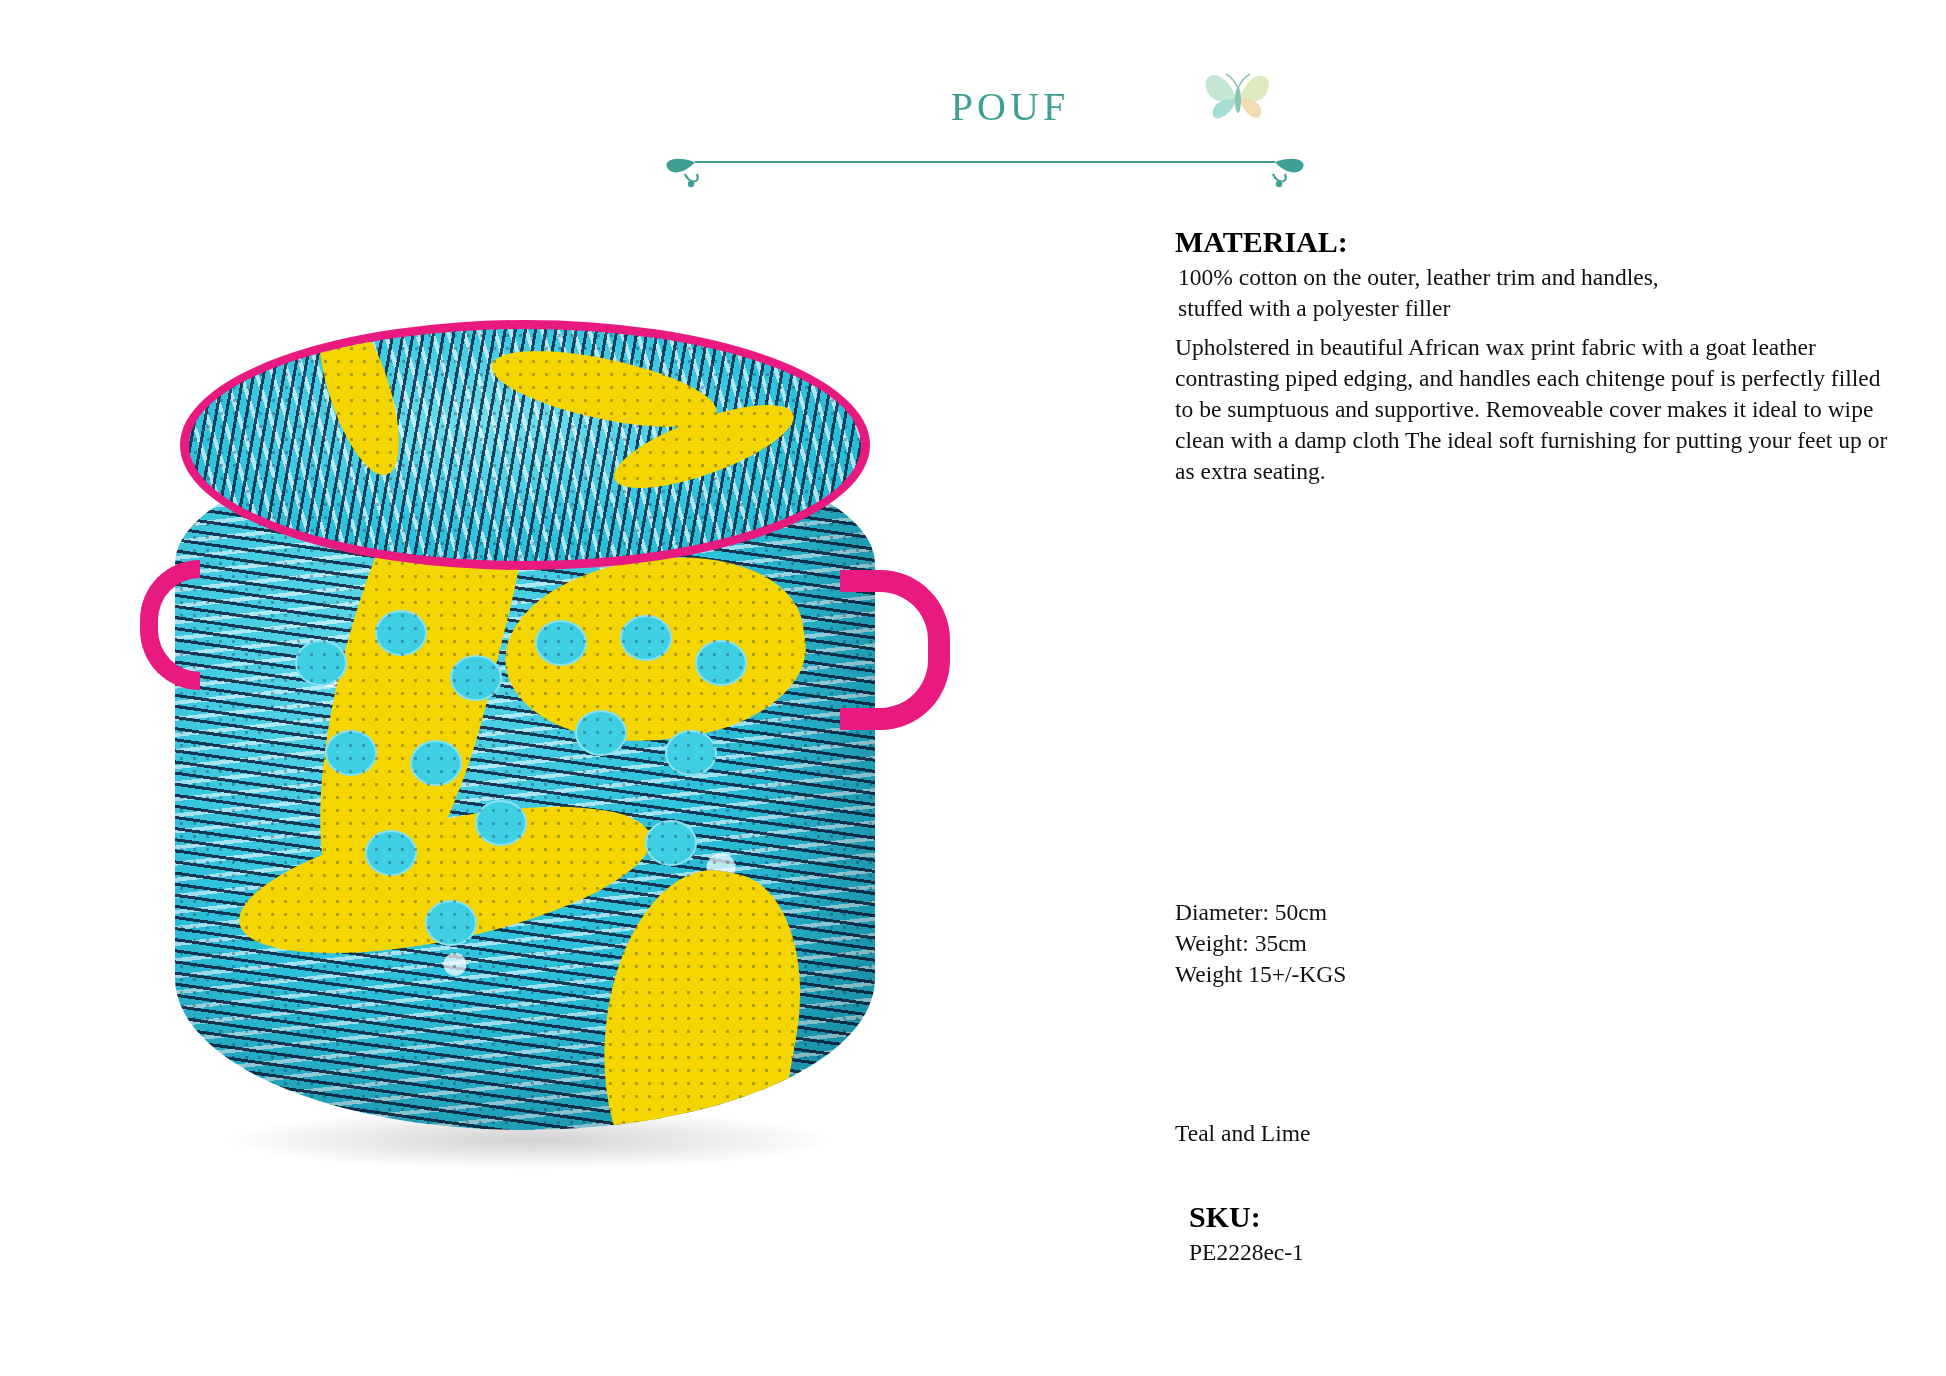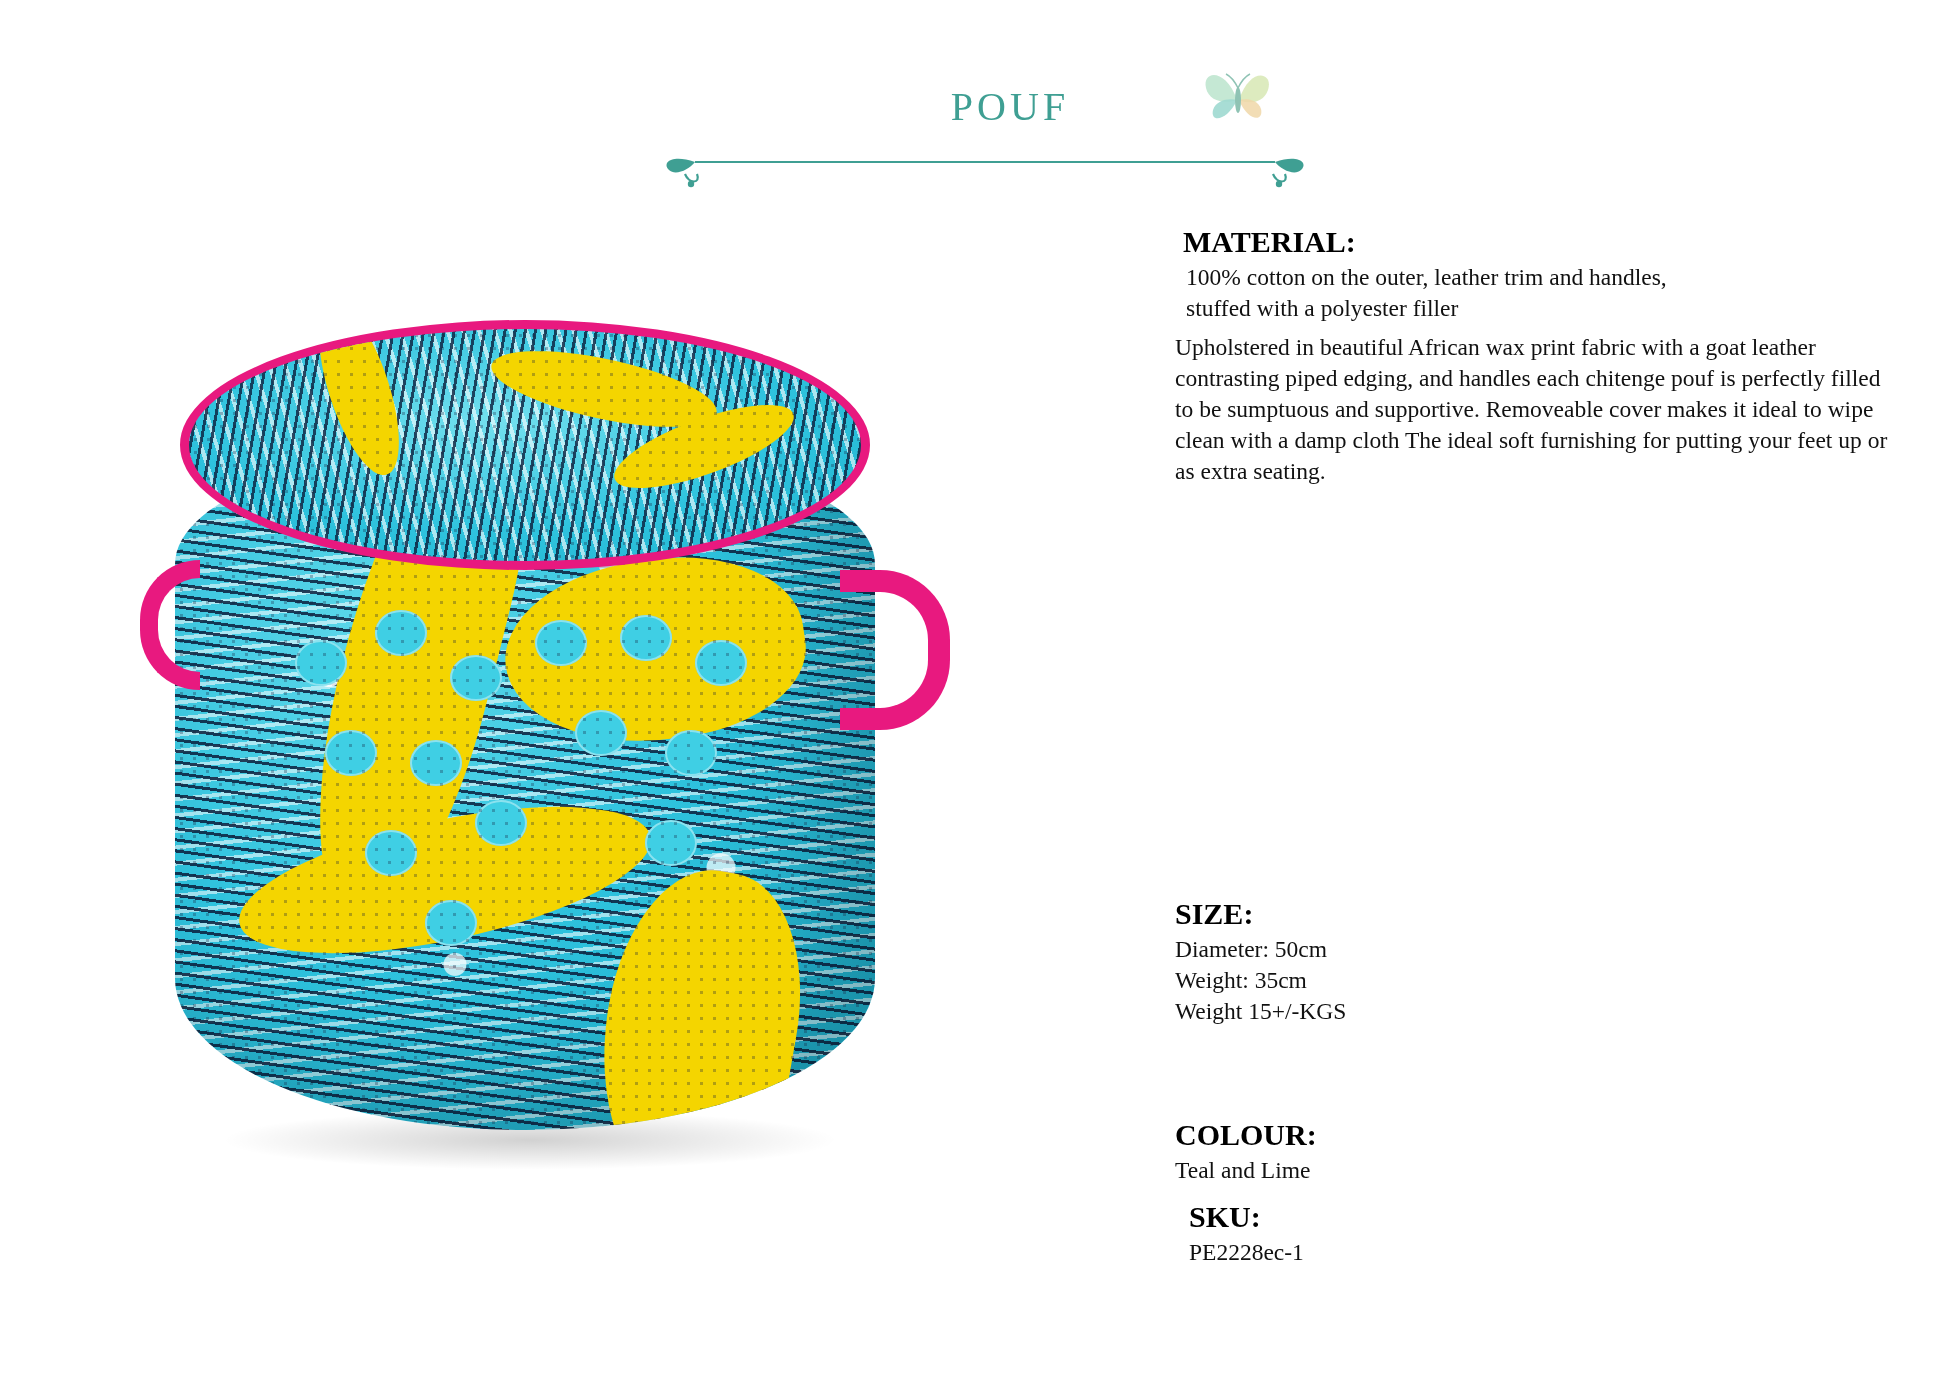--- a/index.html
+++ b/index.html
@@ -195,21 +195,21 @@
     line-height: 1.15;
   }
   .sec-body {
     font-family: Liberation Serif, serif;
     font-size: 23.5px;
     line-height: 1.32;
     color: #111111;
     margin: 0;
     white-space: pre-line;
   }
-  #material-block { position: absolute; left: 8px; top: 0; width: 700px; }
+  #material-block { position: absolute; left: 0; top: 0; width: 700px; }
   #material-block .sec-body { padding-left: 3px; }
   #features-block { position: absolute; left: 0; top: 107px; width: 720px; }
   #size-block { position: absolute; left: 0; top: 672px; width: 500px; }
   #colour-block { position: absolute; left: 0; top: 893px; width: 500px; }
   #sku-block { position: absolute; left: 14px; top: 975px; width: 500px; }
 </style>
 </head>
 <body>
 
 <div id="header">
@@ -292,28 +292,26 @@
     <div class="sec-head">MATERIAL:</div>
     <div class="sec-body">100% cotton on the outer, leather trim and handles,
  stuffed with a polyester filler</div>
   </div>
 
   <div id="features-block" class="section">
     <div class="sec-body">Upholstered in beautiful African wax print fabric with a goat leather contrasting piped edging, and handles each chitenge pouf is perfectly filled to be sumptuous and supportive. Removeable cover makes it ideal to wipe clean with a damp cloth The ideal soft furnishing for putting your feet up or as extra seating.</div>
   </div>
 
   <div id="size-block" class="section">
-    <div class="sec-head">SIZE:</div>
     <div class="sec-body">Diameter: 50cm</div>
     <div class="sec-body">Weight: 35cm</div>
     <div class="sec-body">Weight 15+/-KGS</div>
   </div>
 
   <div id="colour-block" class="section">
-    <div class="sec-head">COLOUR:</div>
     <div class="sec-body">Teal and Lime</div>
   </div>
 
   <div id="sku-block" class="section">
     <div class="sec-head">SKU:</div>
     <div class="sec-body">PE2228ec-1</div>
   </div>
 
 </div>
 

